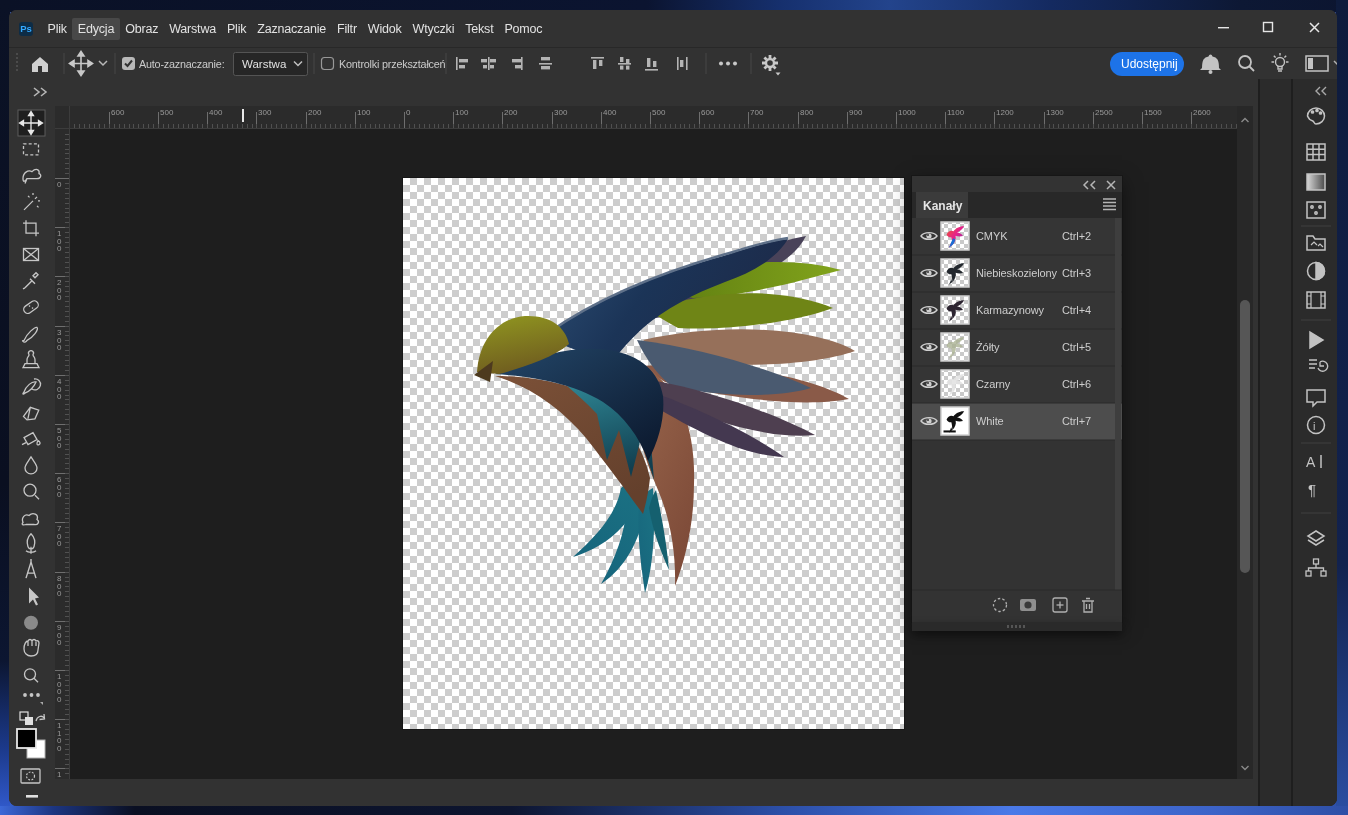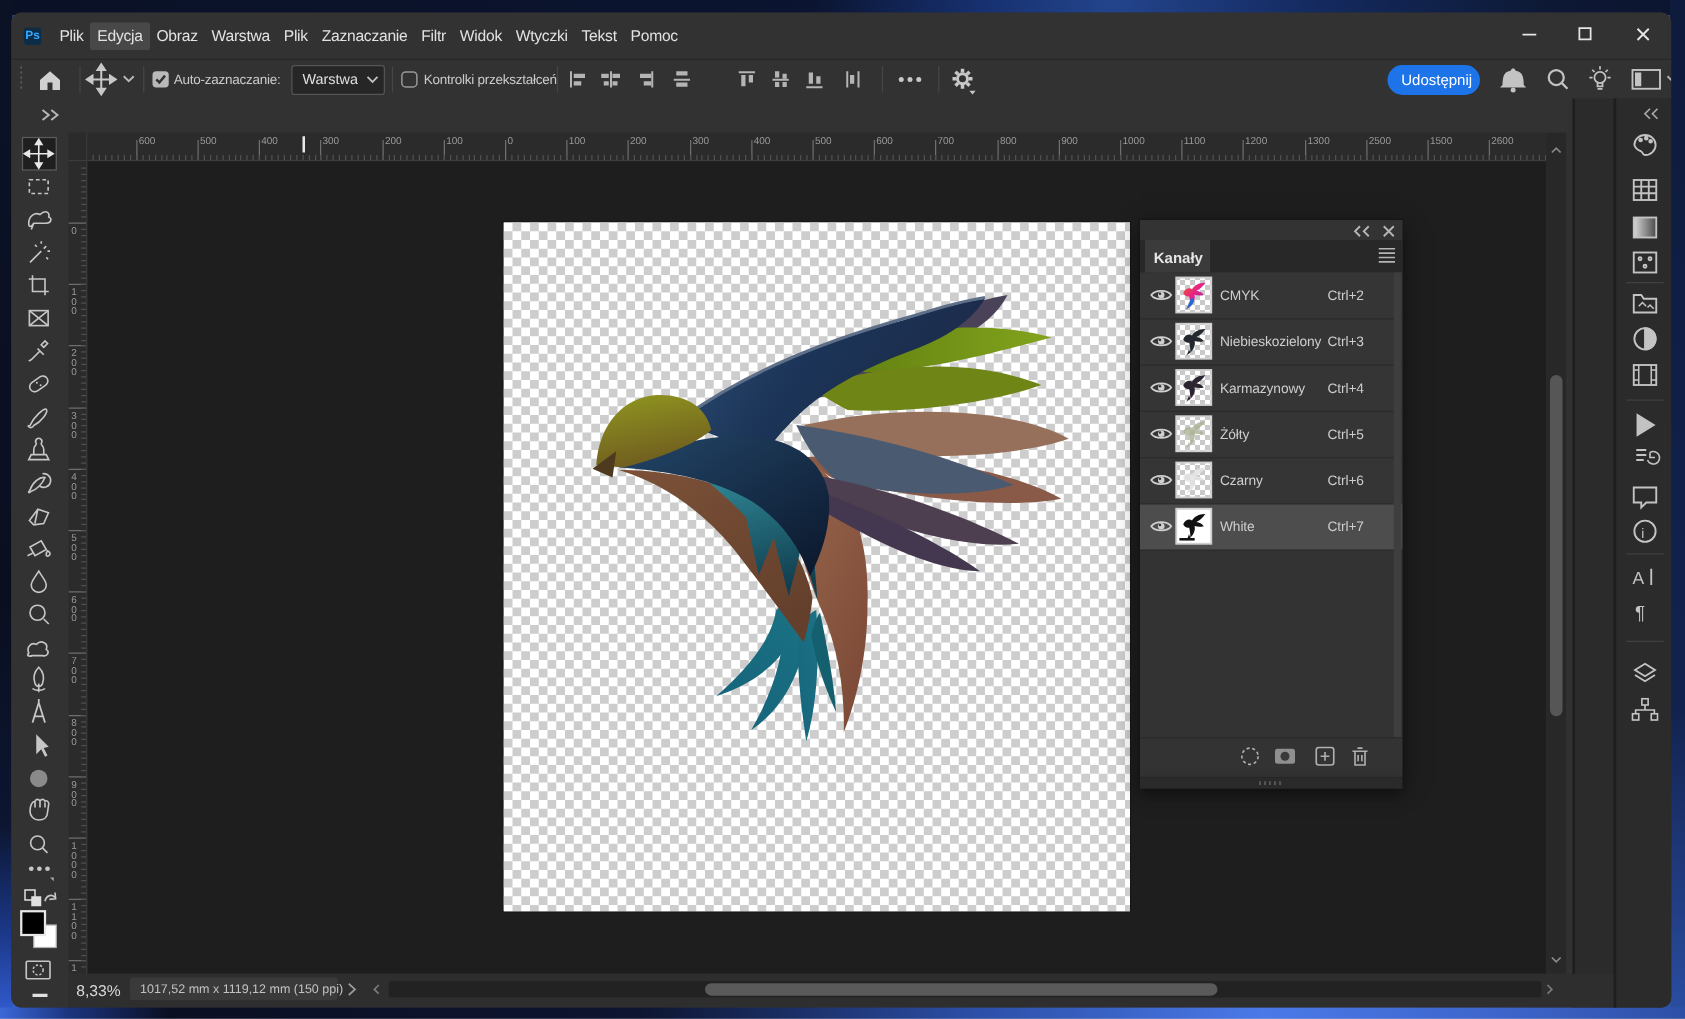--- a/index.html
+++ b/index.html
@@ -836,32 +836,20 @@
   </div>
   <div id="vsb">
     <svg width="16" height="673" viewBox="0 0 16 673">
       <path d="M4.5 16 L8 12.5 L11.5 16" stroke="#8a8a8a" stroke-width="1.4" fill="none"></path>
       <path d="M4.5 660 L8 663.5 L11.5 660" stroke="#8a8a8a" stroke-width="1.4" fill="none"></path>
     </svg>
     <div id="vsbthumb"></div>
   </div>
   <div id="strip1"></div>
   <div id="strip2"></div>
-  <div id="statusbar">
-    <svg width="1282" height="27" viewBox="0 0 1282 27">
-      <text x="6" y="18" fill="#d8d8d8" font-size="12.5" font-family="Liberation Sans">8,33%</text>
-      <rect x="49" y="3" width="166" height="18" rx="2" fill="#3a3a3a"></rect>
-      <text x="57" y="15.5" fill="#c2c2c2" font-size="10" font-family="Liberation Sans">1017,52 mm x 1119,12 mm (150 ppi)</text>
-      <path d="M224 8 L229 12.5 L224 17" stroke="#9a9a9a" stroke-width="1.4" fill="none"></path>
-      <path d="M248 9 L244.5 12.5 L248 16" stroke="#7a7a7a" stroke-width="1.4" fill="none"></path>
-      <rect x="256" y="6" width="922" height="13" rx="2" fill="#222222"></rect>
-      <rect x="509" y="7.5" width="410" height="10" rx="5" fill="#5a5a5a"></rect>
-      <path d="M1183 9 L1186.5 12.5 L1183 16" stroke="#7a7a7a" stroke-width="1.4" fill="none"></path>
-    </svg>
-  </div>
   <div id="panel">
     <svg width="210" height="446" viewBox="0 0 210 446">
       <defs>
         <pattern id="chk" width="8" height="8" patternUnits="userSpaceOnUse">
           <rect width="8" height="8" fill="#ffffff"></rect>
             <rect width="4" height="4" fill="#c9c9c9"></rect>
             <rect x="4" y="4" width="4" height="4" fill="#c9c9c9"></rect>
         </pattern>
         <path id="mbird" d="M3.5,10.2 C4.8,6.8 8.2,5.6 10.4,7.2 C12,4.2 16.8,1.8 20.8,2.2 C18.8,5.2 16.2,7.4 13.8,8.4 C16,8.6 18.4,9.8 19.6,11.8 C16.8,12.6 14.2,12.2 12.4,11.6 C13.2,14.6 11.8,18.2 9.2,20.6 C9,17.6 8.8,15 8.2,12.9 C6.2,13.4 4.4,12.2 3.5,10.2 Z M9.2,20.6 C7.8,21.6 6.6,22.4 5.8,23.2 C7,21 7.6,19.4 8,18 Z"></path>
         <linearGradient id="cmg" x1="0" y1="0" x2="1" y2="1">

